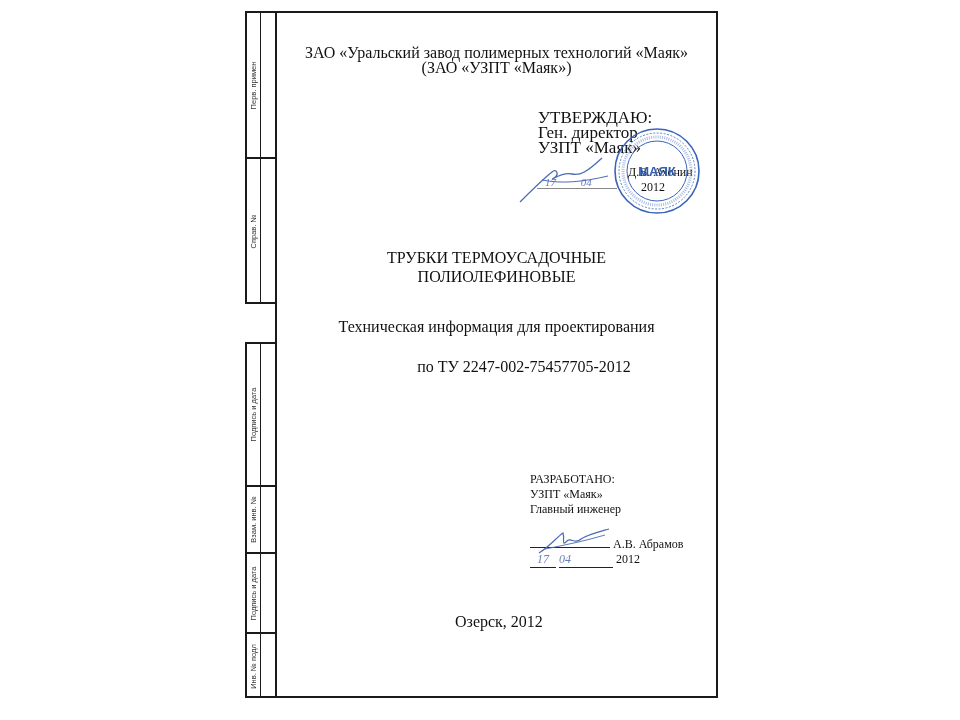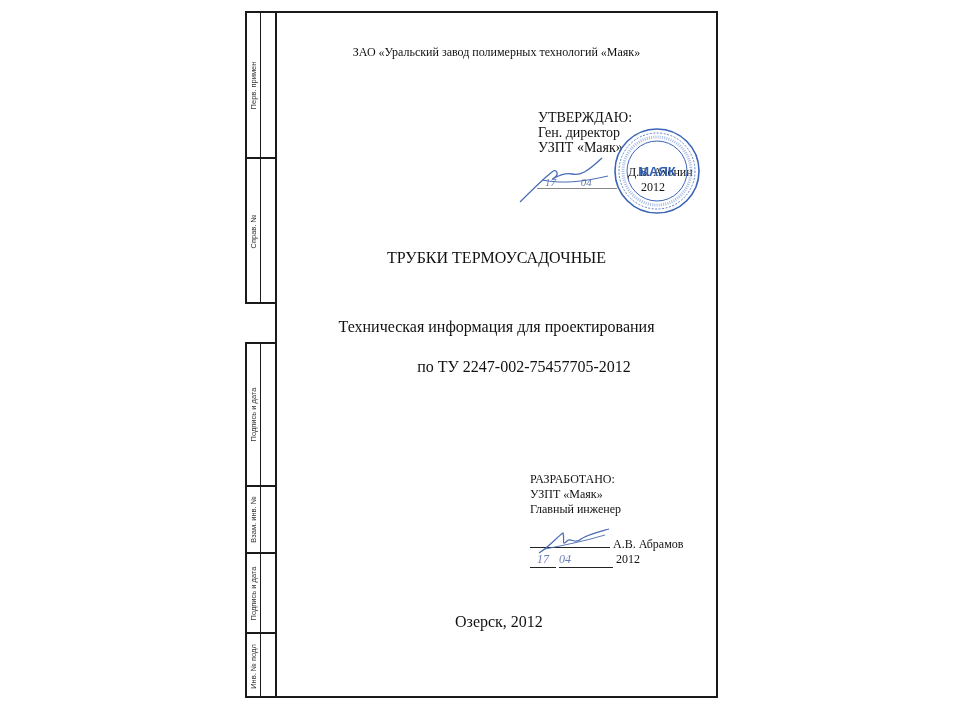--- a/index.html
+++ b/index.html
@@ -26,22 +26,22 @@
     .side-label {
       position: absolute; left: 0; width: 13px; top: 0; bottom: 0;
       display: flex; align-items: center; justify-content: center;
     }
     .side-label span {
       display: block; transform: rotate(-90deg); white-space: nowrap;
       font-family: "Liberation Sans", "DejaVu Sans", sans-serif; font-size: 7.5px; color: #333;
     }
     .text { position: absolute; white-space: nowrap; }
     .center { text-align: center; }
-    .company { left: 275px; width: 443px; top: 45px; font-size: 12px; line-height: 15px; }
-    .approve { left: 538px; top: 110px; font-size: 14px; line-height: 15px; }
+    .company { left: 275px; width: 443px; top: 45px; font-size: 16px; line-height: 15px; }
+    .approve { left: 538px; top: 110px; font-size: 17px; line-height: 15px; }
     .title { left: 275px; width: 443px; top: 248px; font-size: 16px; line-height: 19px; }
     .subtitle { left: 275px; width: 443px; top: 318px; font-size: 16px; }
     .tu { left: 275px; width: 498px; top: 358px; font-size: 16px; }
     .dev { left: 530px; top: 472px; font-size: 12px; line-height: 15px; }
     .dev .line { display: inline-block; border-bottom: 1px solid #222; }
     .city { left: 455px; top: 613px; font-size: 16px; }
     .stamp {
       position: absolute; left: 612px; top: 126px; width: 90px; height: 90px;
     }
     .sig { position: absolute; }
@@ -84,20 +84,21 @@
   </div>
   <div class="side-cell" style="top:290px; height:64px;">
     <div class="side-label">
         <span>Инв. № подл</span>
       </div>
   </div>
 </div>
 
 <div class="text center company">
   <div>ЗАО «Уральский завод полимерных технологий «Маяк»</div>
+  <div>(ЗАО «УЗПТ «Маяк»)</div>
 </div>
 
 <div class="text approve">
   <div>УТВЕРЖДАЮ:</div>
   <div>Ген. директор</div>
   <div>УЗПТ «Маяк»</div>
 </div>
 <div class="text" style="left:628px; top:165px; font-size:12px;">
   <span>Д.В. Ахонин</span>
 </div>
@@ -118,20 +119,21 @@
 <svg class="stamp" viewBox="0 0 90 90">
   <circle cx="45" cy="45" r="42" stroke="#3a64b8" stroke-width="1.6" fill="none"></circle>
   <circle cx="45" cy="45" r="38" stroke="#3a64b8" stroke-width="0.8" fill="none" stroke-dasharray="2 1.5"></circle>
   <circle cx="45" cy="45" r="30" stroke="#3a64b8" stroke-width="1" fill="none"></circle>
   <circle cx="45" cy="45" r="34" stroke="#6f8fd0" stroke-width="3" fill="none" stroke-dasharray="1 1.2" opacity="0.6"></circle>
   <text x="45" y="50" text-anchor="middle" font-family="Liberation Sans, sans-serif" font-size="13" font-weight="bold" fill="#2f5fb3">МАЯК</text>
 </svg>
 
 <div class="text center title">
   <div>ТРУБКИ ТЕРМОУСАДОЧНЫЕ</div>
+  <div>ПОЛИОЛЕФИНОВЫЕ</div>
 </div>
 <div class="text center subtitle">Техническая информация для проектирования</div>
 <div class="text center tu">по ТУ 2247-002-75457705-2012</div>
 
 <div class="text dev">
   <div>РАЗРАБОТАНО:</div>
   <div>УЗПТ «Маяк»</div>
   <div>Главный инженер</div>
   <div style="margin-top:20px;">
     <span class="line" style="width:80px;"></span>

